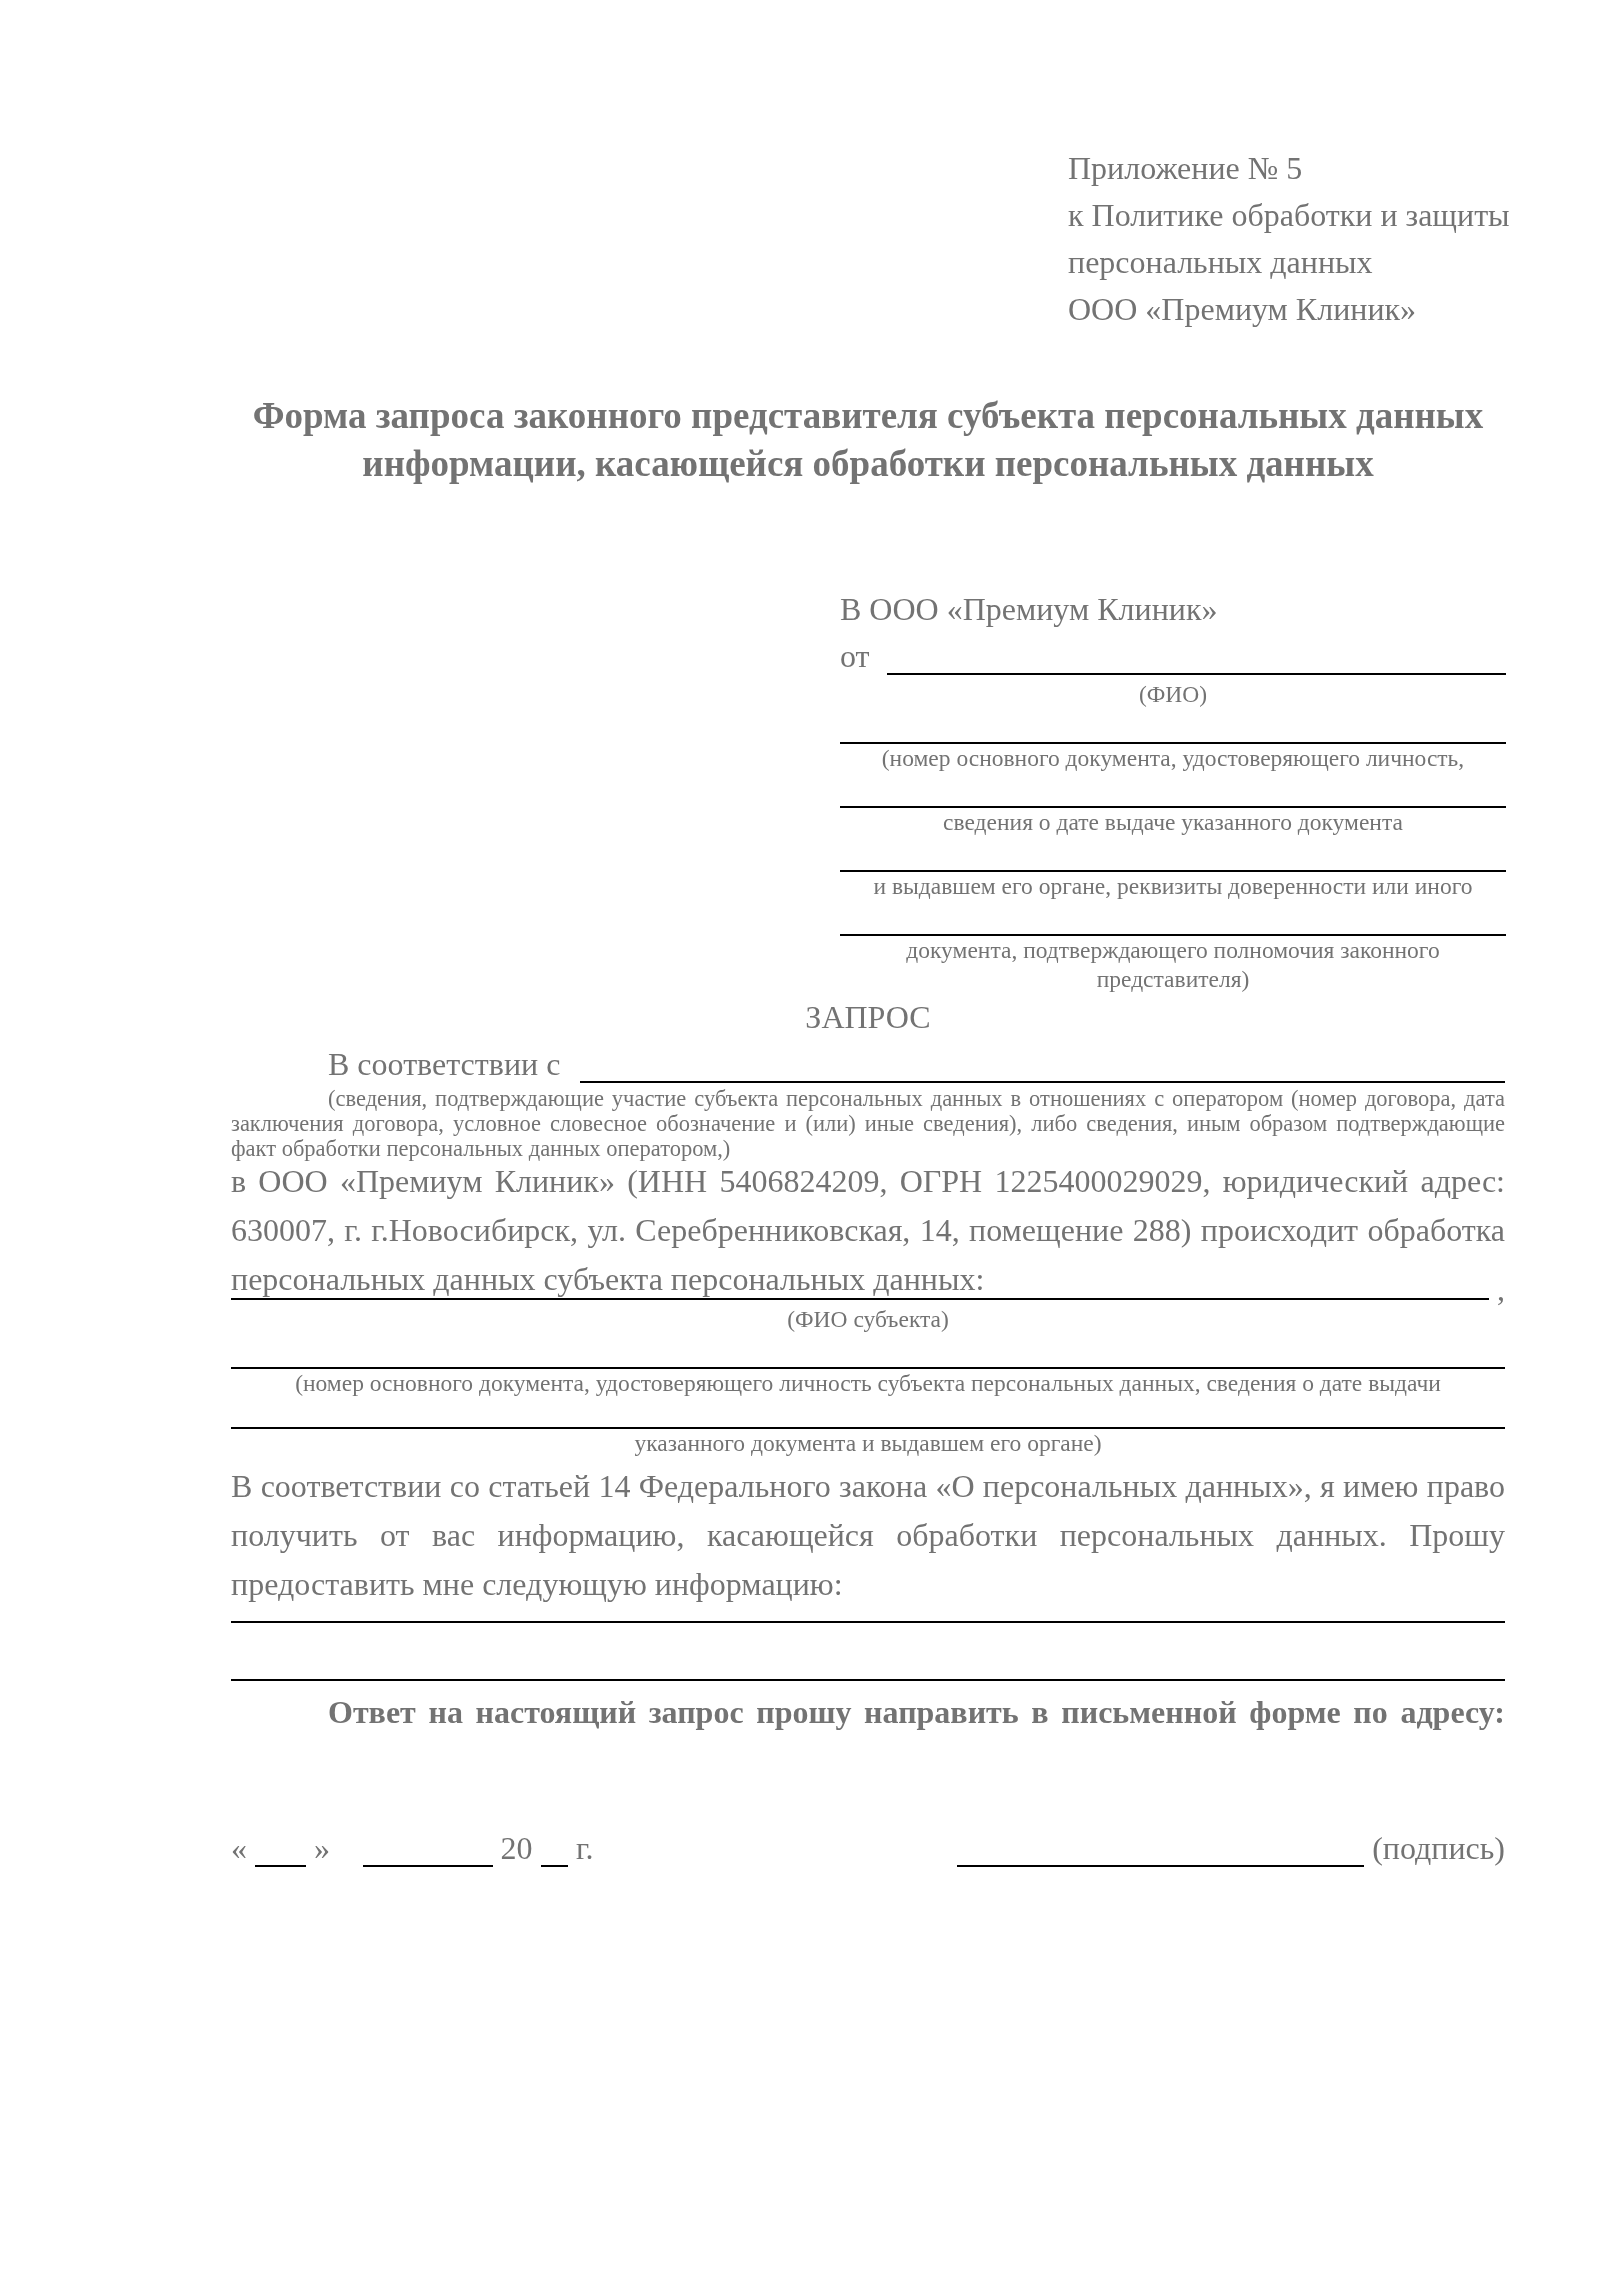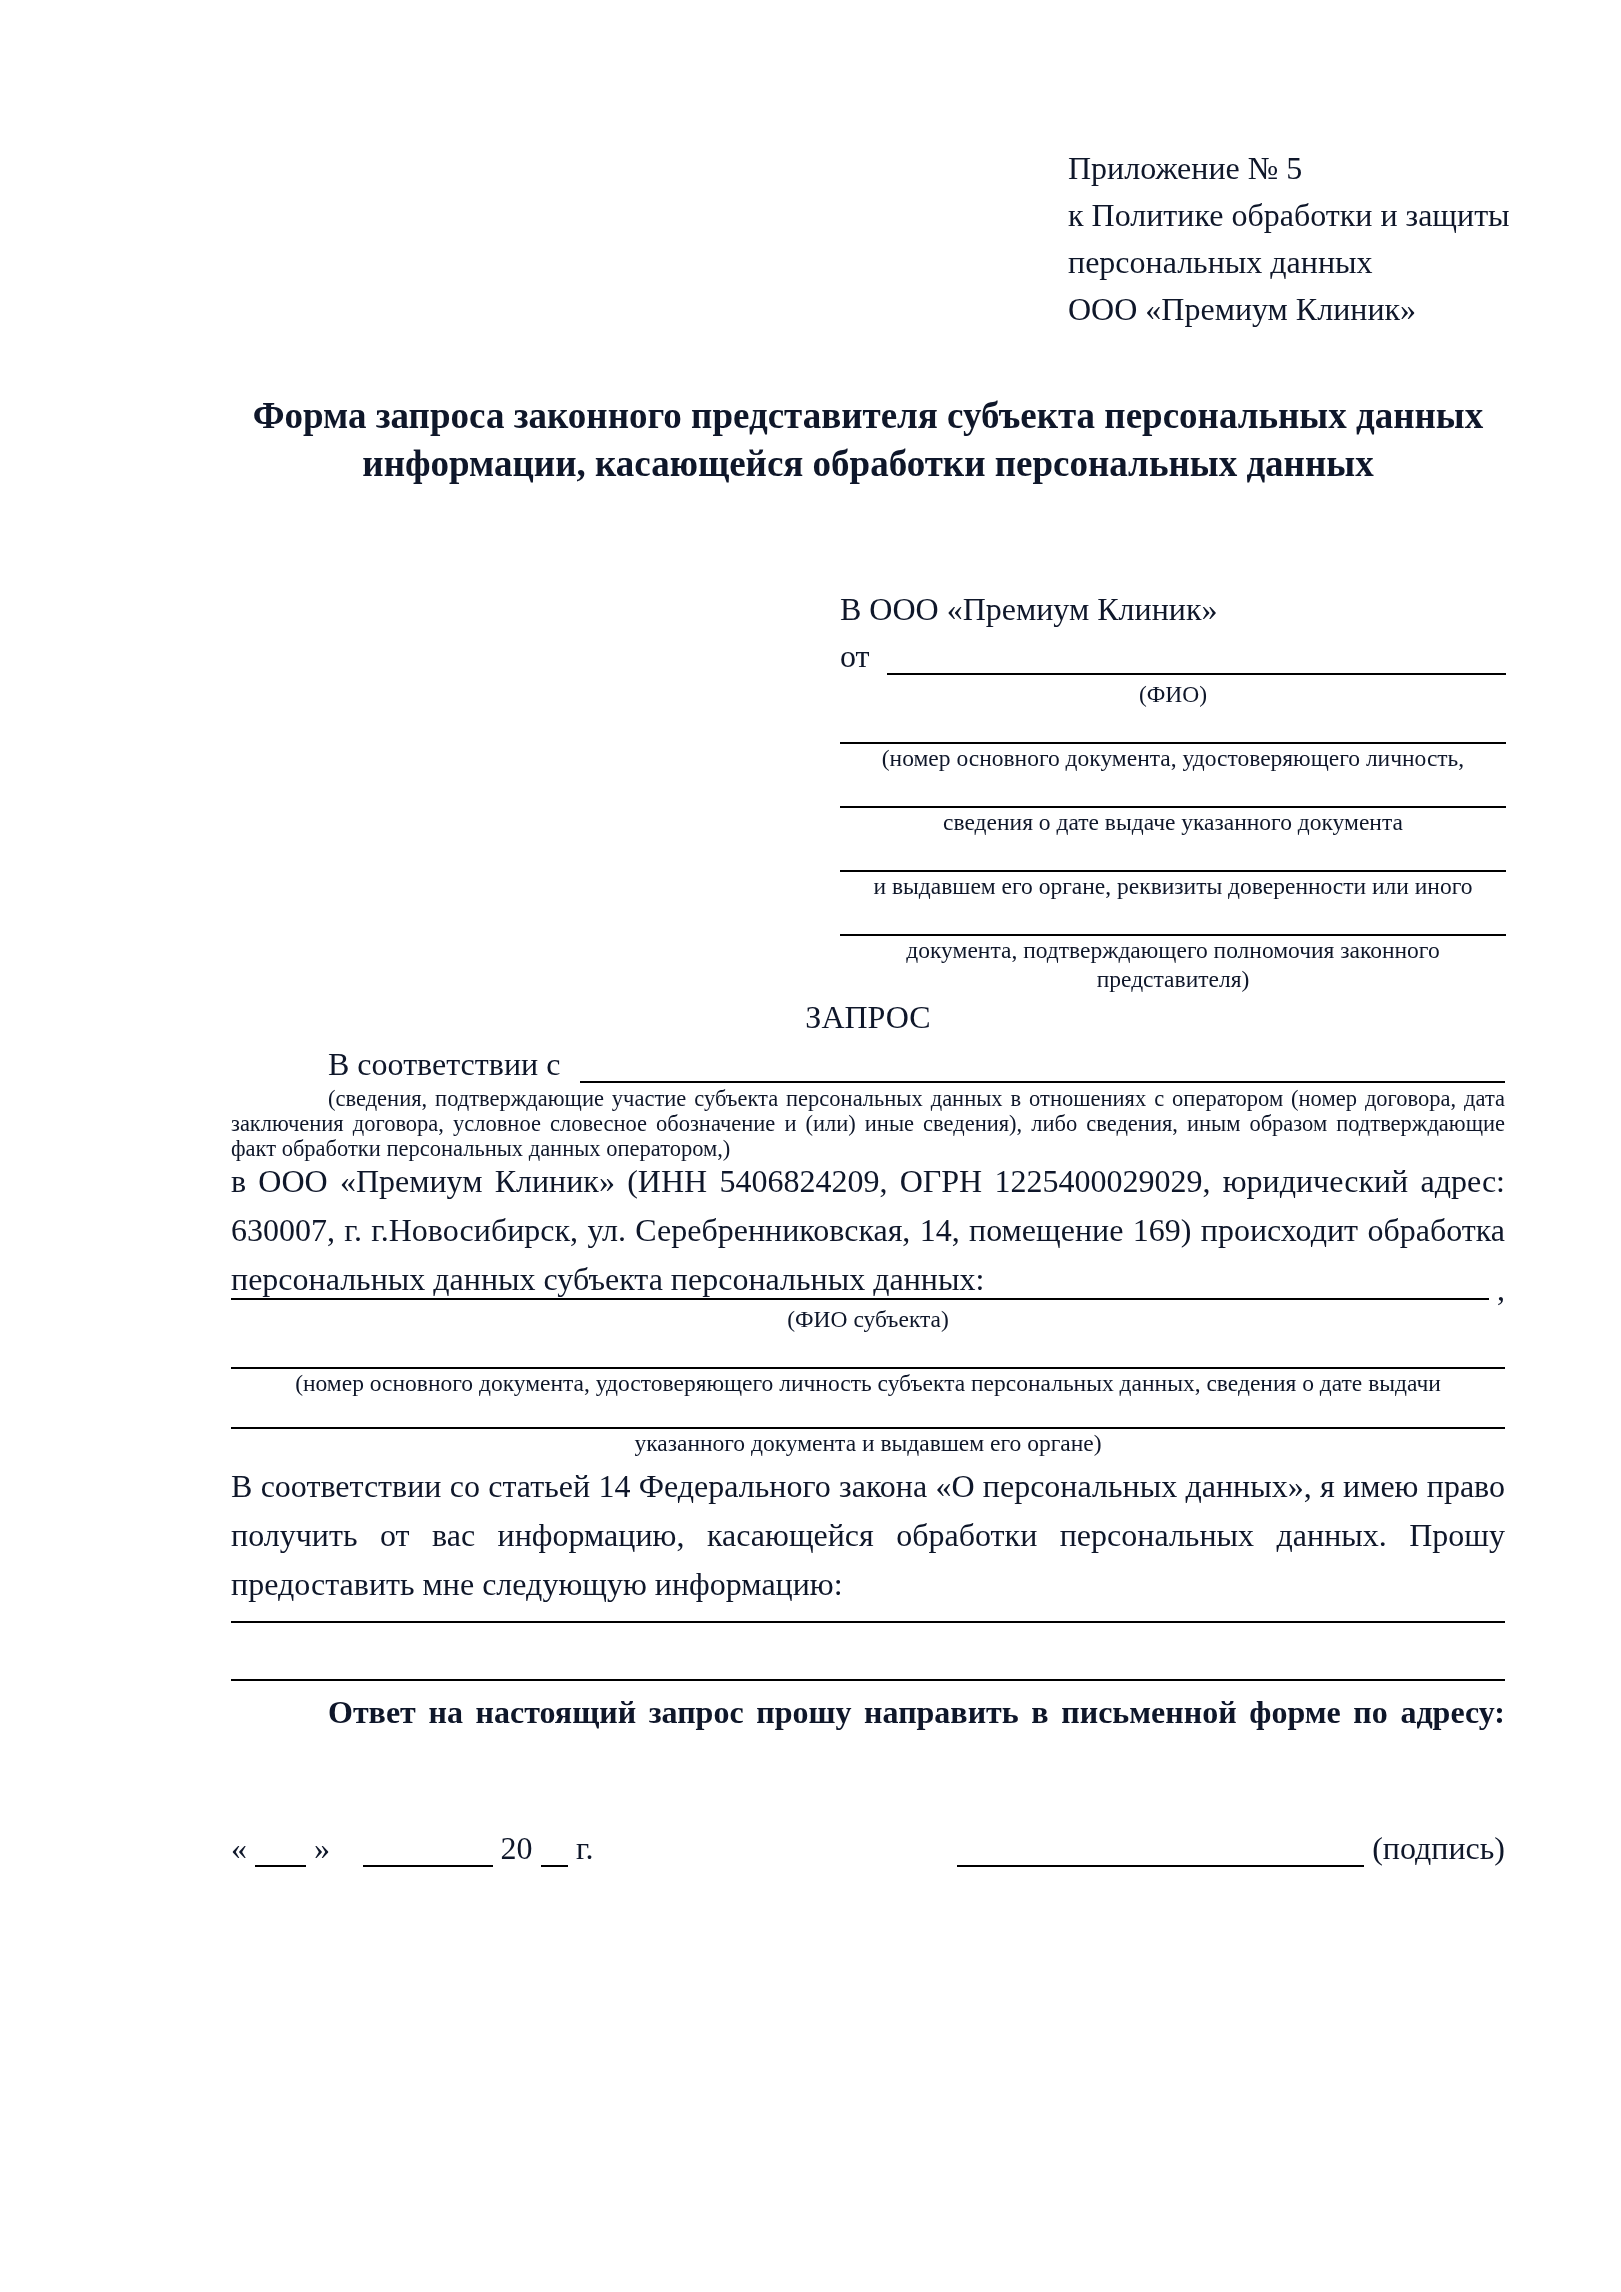--- a/index.html
+++ b/index.html
@@ -2,21 +2,21 @@
 <html lang="ru"><head>
 <meta charset="utf-8">
 <style>
   html, body { margin: 0; padding: 0; background: #e8e8e8; }
   .page {
     position: relative;
     width: 1621px;
     height: 2293px;
     margin: 0 auto;
     background: #ffffff;
-    color: #0f172a;
+    color: #737373;
     font-family: "Liberation Serif", "DejaVu Serif", serif;
     overflow: hidden;
   }
   .t33 { font-size: 32px; line-height: 47px; }
   .cap { font-size: 23.5px; line-height: 29px; }
   .center { text-align: center; }
   .justify { text-align: justify; }
   .fill { flex: 1 1 auto; border-bottom: 2.9px solid #000; margin-bottom: 4.9px; }
   .blank { display: inline-block; border-bottom: 2.9px solid #000; margin-bottom: 4.9px; height: 0; }
   .u-row { border-bottom: 2.9px solid #000; }
@@ -102,21 +102,21 @@
 
   <div id="zapros-heading" class="t33 center">ЗАПРОС</div>
 
   <div id="intro-line" class="flex-end">
     <span class="intro-label">В соответствии с</span>
     <span class="fill"></span>
   </div>
 
   <div id="intro-caption">(сведения, подтверждающие участие субъекта персональных данных в отношениях с оператором (номер договора, дата заключения договора, условное словесное обозначение и (или) иные сведения), либо сведения, иным образом подтверждающие факт обработки персональных данных оператором,)</div>
 
-  <div id="operator-par" class="t33 justify">в ООО «Премиум Клиник» (ИНН 5406824209, ОГРН 1225400029029, юридический адрес: 630007, г. г.Новосибирск, ул. Серебренниковская, 14, помещение 169) происходит обработка персональных данных субъекта персональных данных:</div>
+  <div id="operator-par" class="t33 justify">в ООО «Премиум Клиник» (ИНН 5406824209, ОГРН 1225400029029, юридический адрес: 630007, г. г.Новосибирск, ул. Серебренниковская, 14, помещение 288) происходит обработка персональных данных субъекта персональных данных:</div>
 
   <div id="subject-block">
     <div class="fio-line flex-end">
       <span class="fill"></span>
       <span class="comma">,</span>
     </div>
     <div class="cap center">(ФИО субъекта)</div>
     <div class="u-row sp1"></div>
     <div class="cap center">(номер основного документа, удостоверяющего личность субъекта персональных данных, сведения о дате выдачи</div>
     <div class="u-row sp2"></div>

